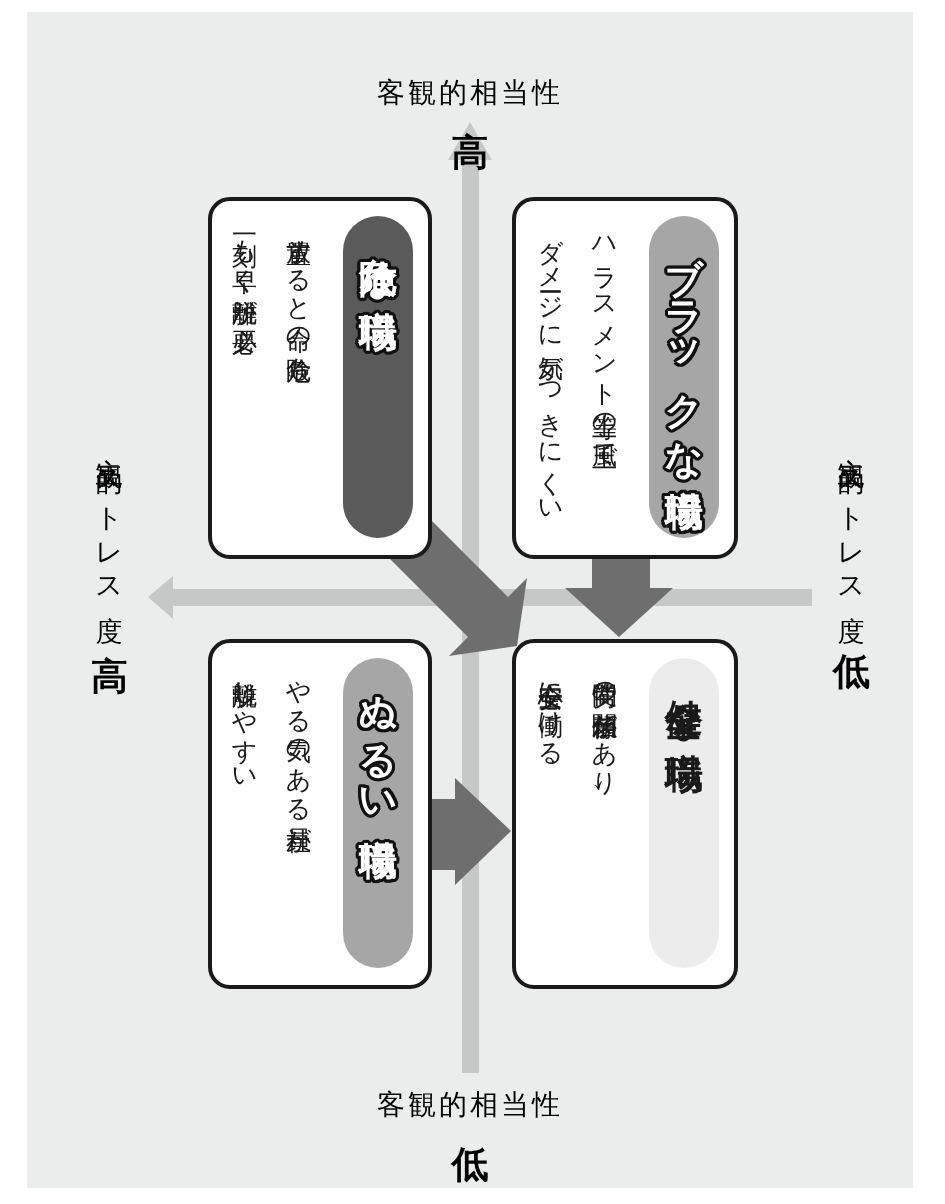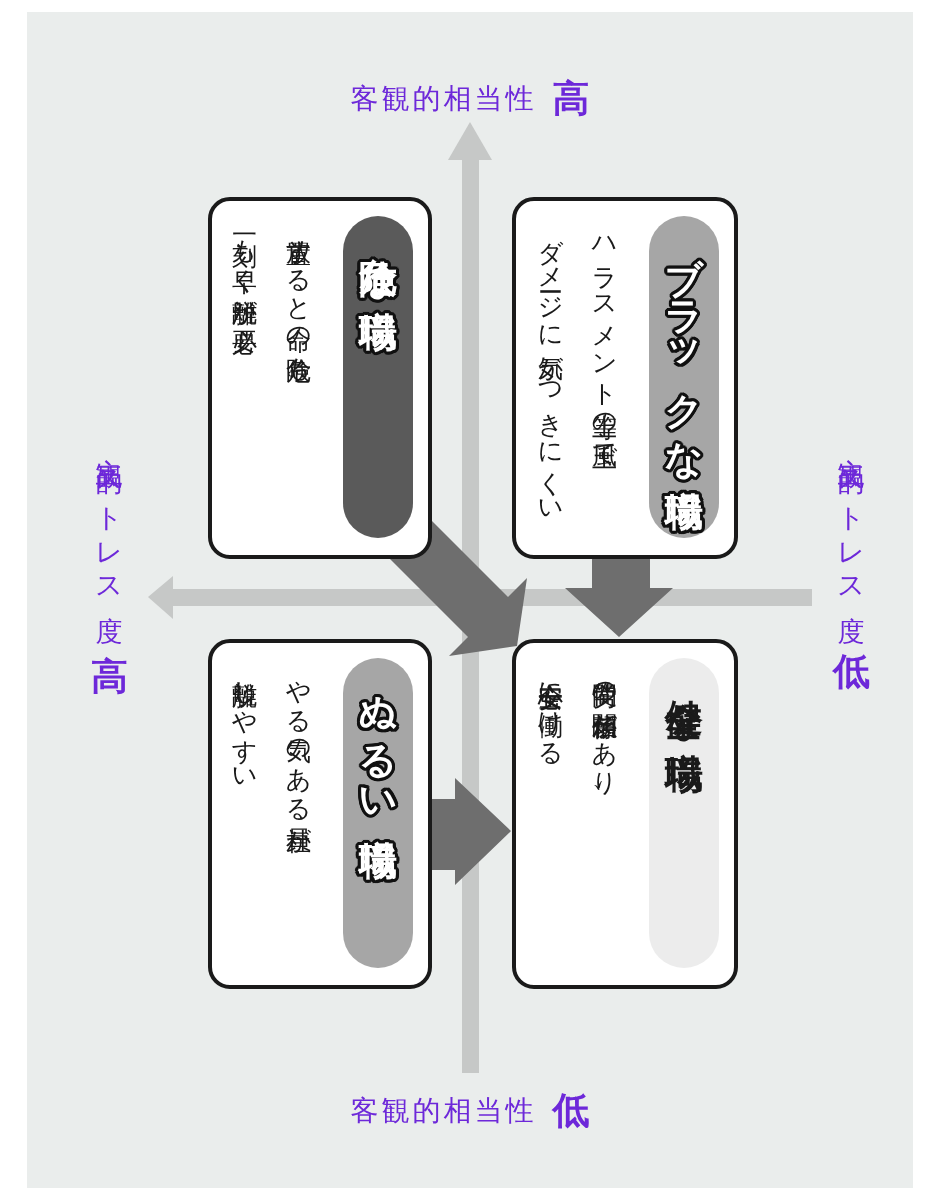--- a/index.html
+++ b/index.html
@@ -13,21 +13,21 @@
     color: #1a1a1a;
   }
   .panel {
     position: absolute;
     left: 27px; top: 12px;
     width: 886px; height: 1176px;
   }
   .layer { position: absolute; left: 0; top: 0; }
 
   
-  .axis-label { position: absolute; color: #6d28d9; z-index: 3; }
+  .axis-label { position: absolute; color: #000000; z-index: 3; flex-direction: column; }
   .axis-label.h {
     left: 470px;
     transform: translateX(-50%);
     display: flex;
     align-items: center;
     gap: 16px;
     white-space: nowrap;
   }
   .axis-label.v { writing-mode: vertical-rl; }
   .ax-name { font-size: 28px; font-weight: 500; letter-spacing: 3px; }

